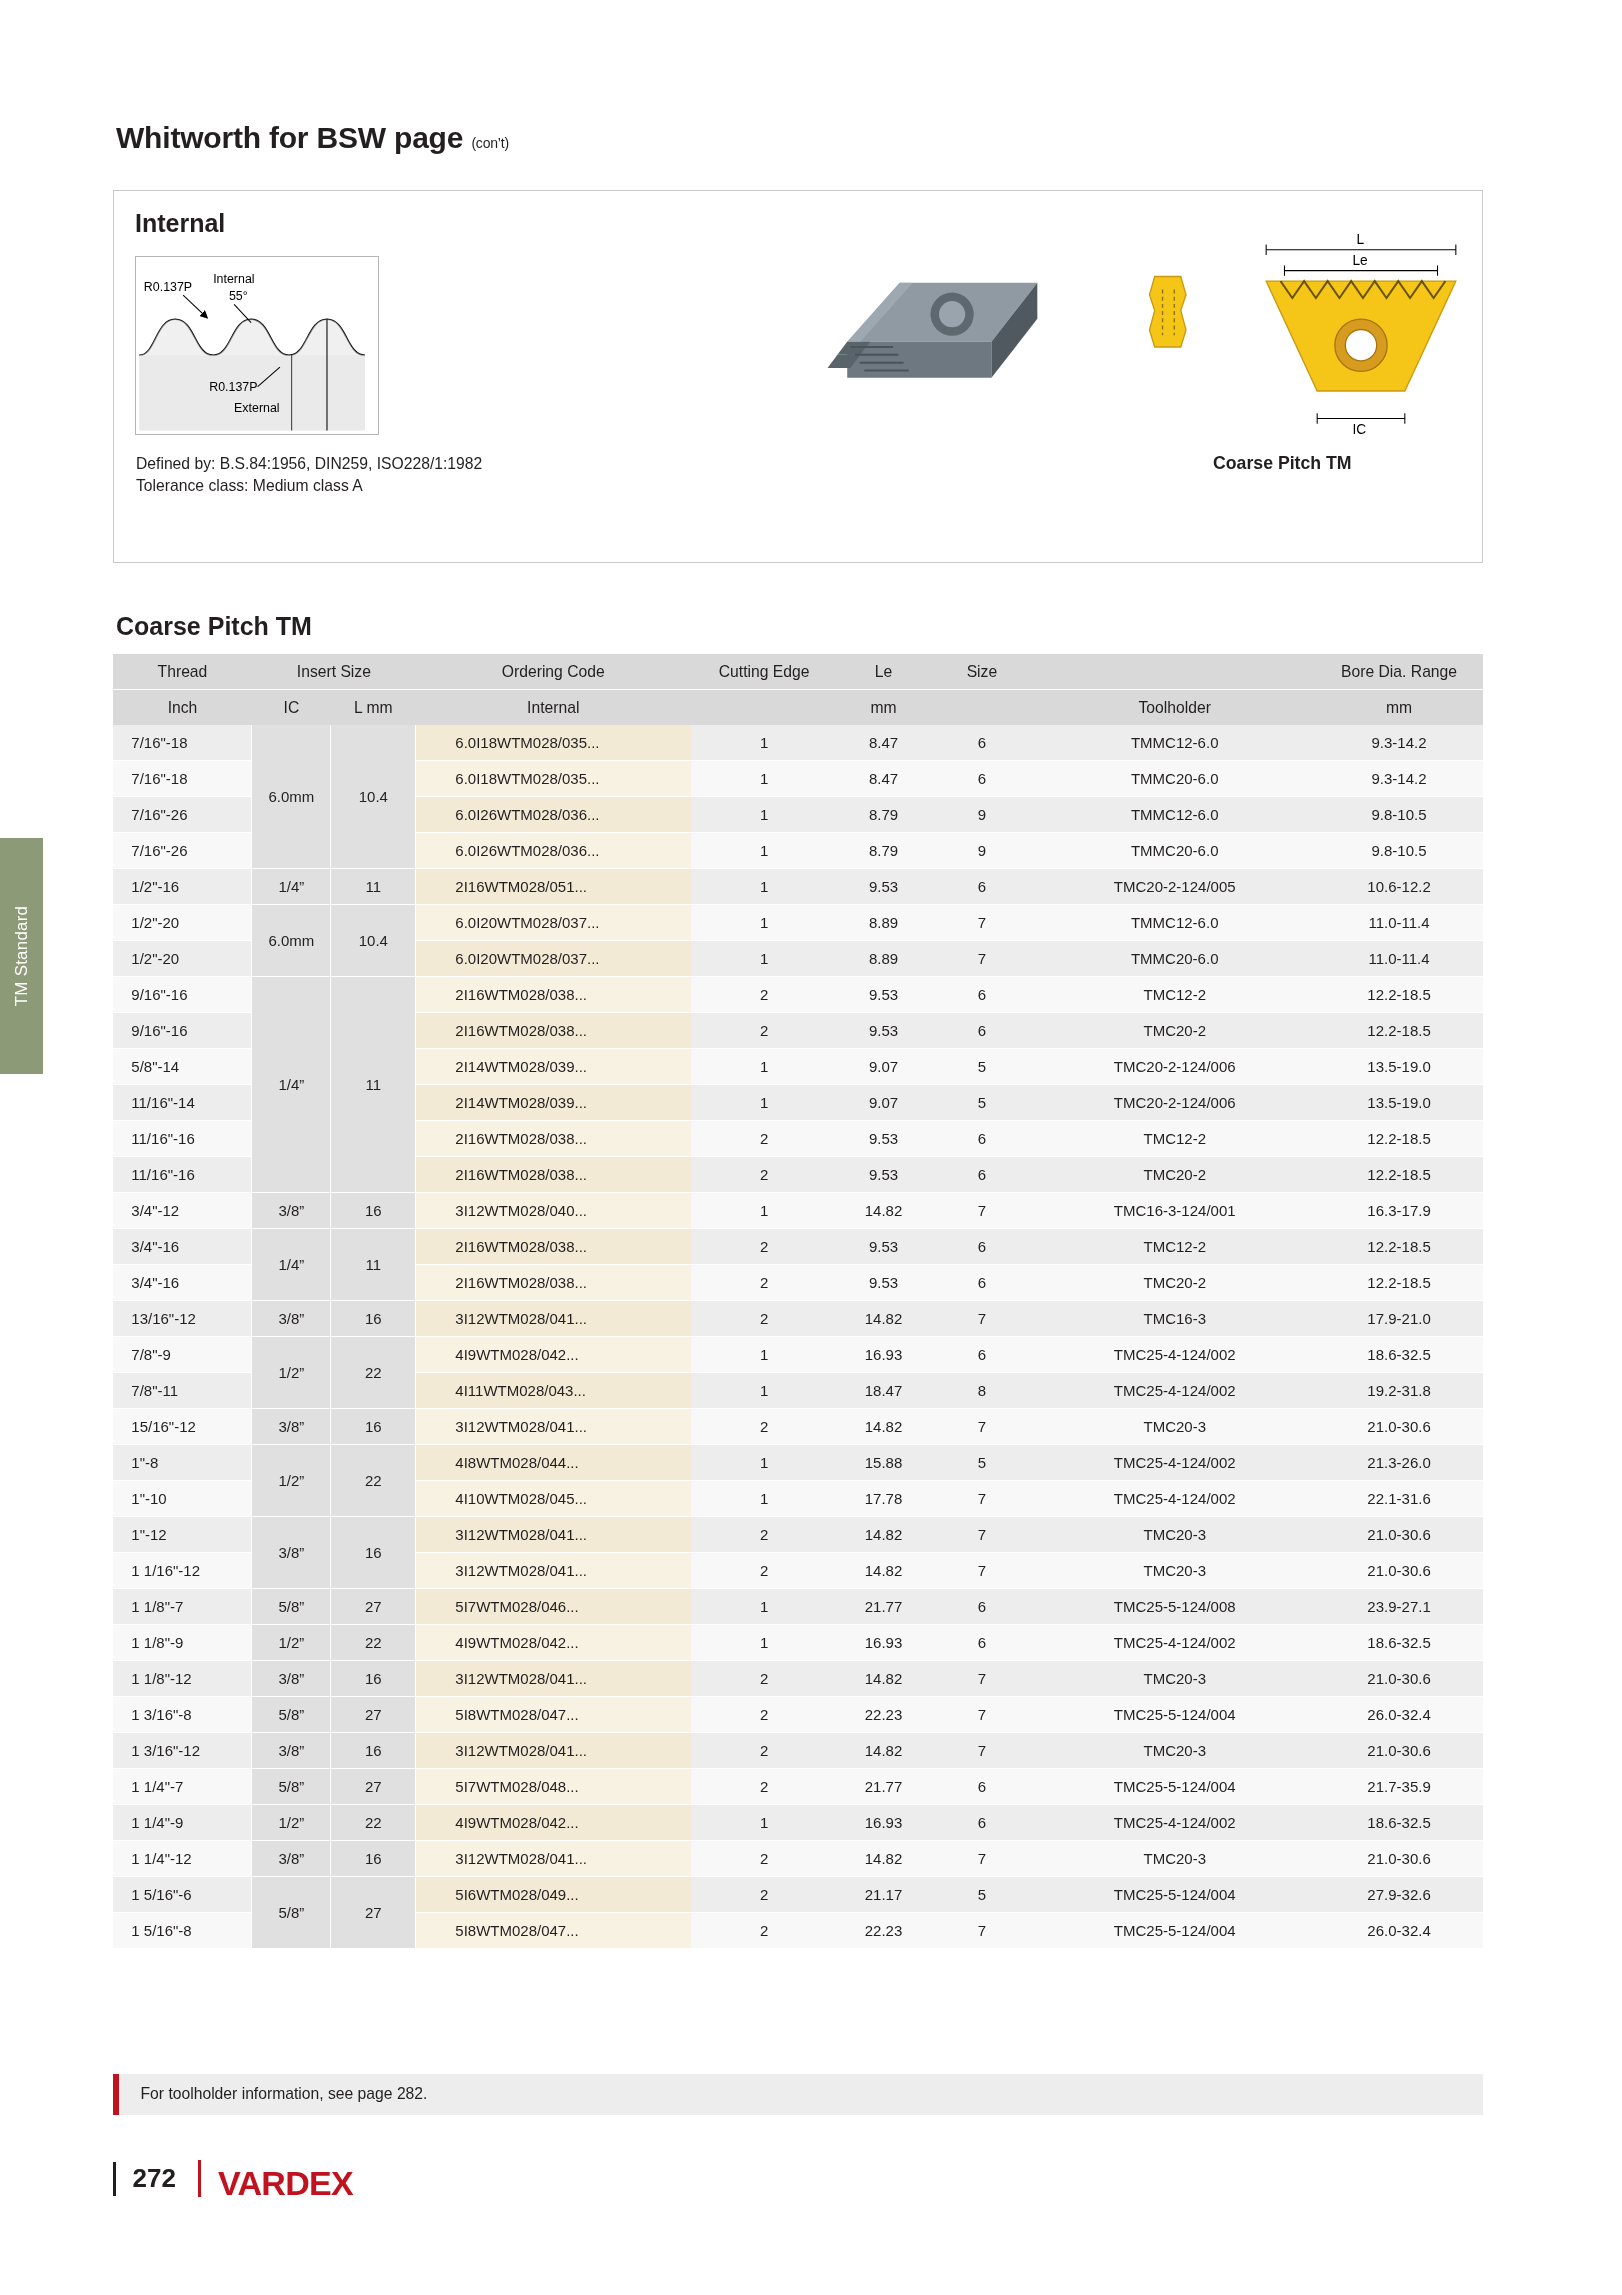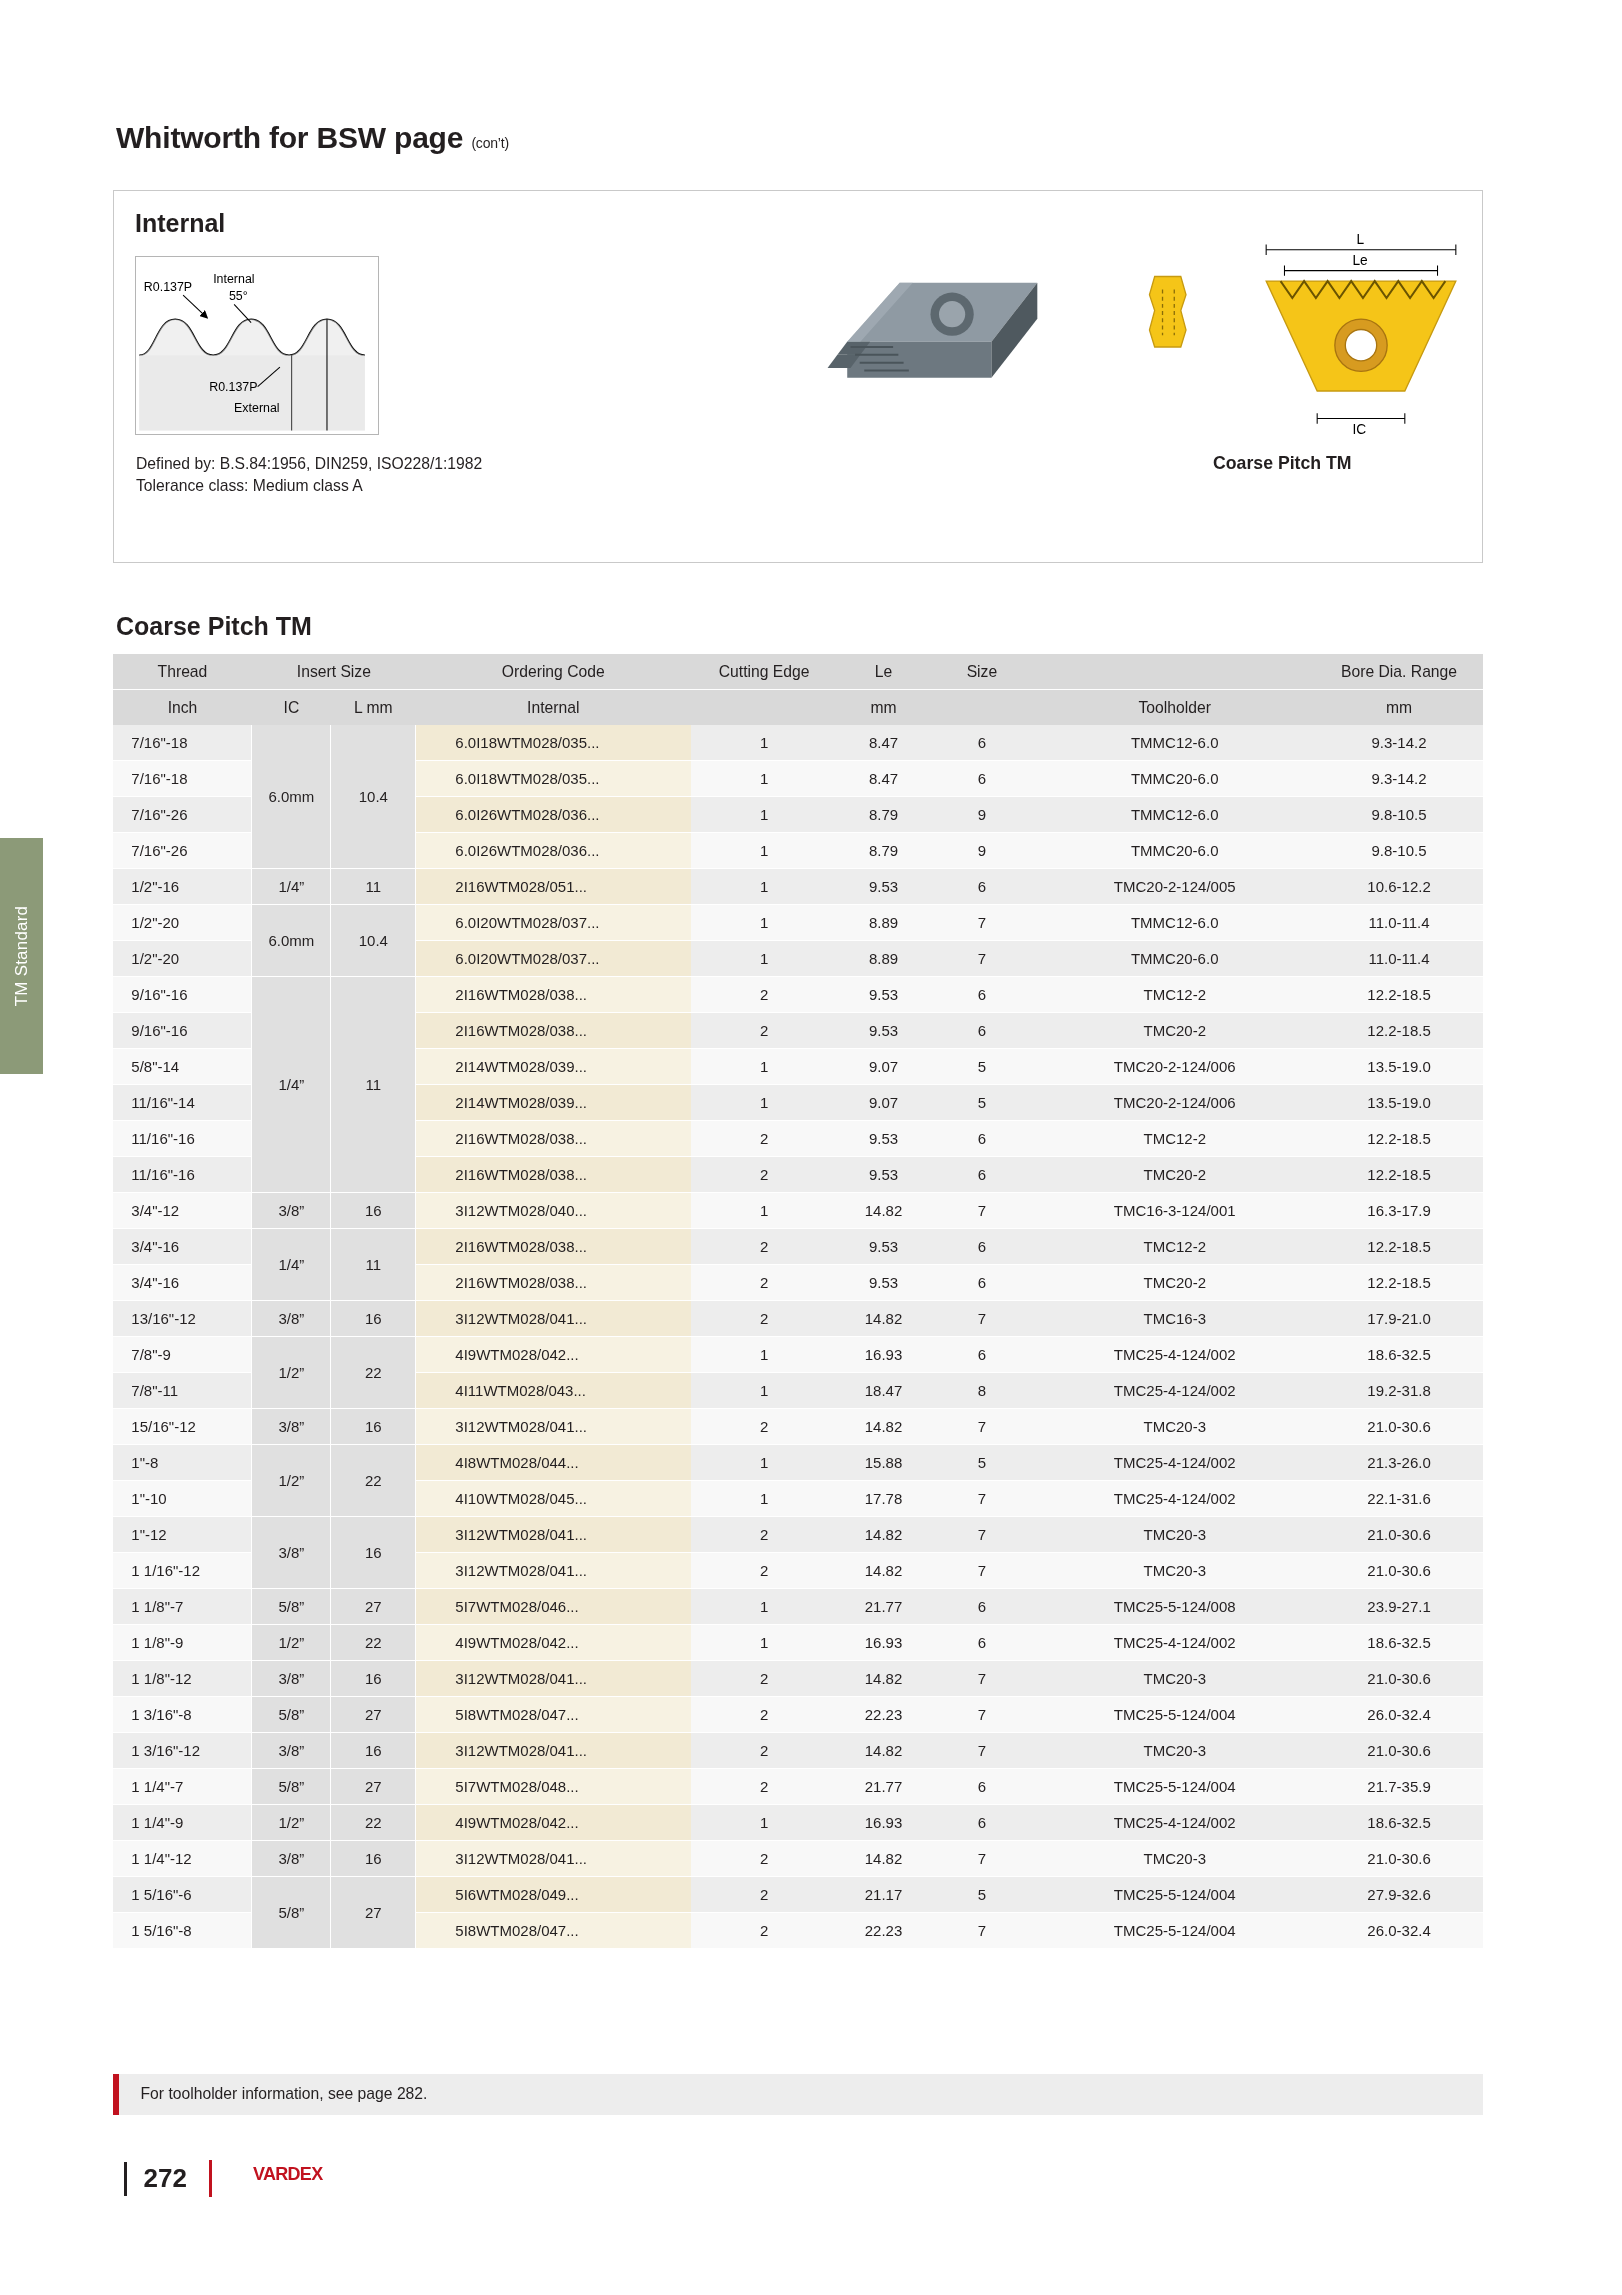--- a/index.html
+++ b/index.html
@@ -178,21 +178,21 @@
   .note-bar .txt {
     position: absolute;
     left: 27.5px;
     top: 11px;
     font-size: 15.7px;
   }
 
   
   .footer {
     position: absolute;
-    left: 124px;
+    left: 113px;
     top: 2159px;
     width: 458px;
     height: 46px;
   }
   .footer .bar {
     position: absolute;
     left: 0; top: 2.6px;
     width: 3.3px; height: 34px;
     background: #231f20;
   }
@@ -204,25 +204,24 @@
   }
   .footer .sep {
     position: absolute;
     left: 85px; top: 1.3px;
     width: 2.6px; height: 37px;
     background: #c1121f;
   }
   .footer .brand {
     position: absolute;
     left: 105px; top: 5.2px;
-    font-size: 18px;
+    font-size: 34px;
     font-weight: bold;
     color: #c1121f;
     letter-spacing: -0.7px;
-    margin-left: 24px;
   }
 </style>
 </head>
 <body>
 
 <div class="side-tab">
   <span>TM Standard</span>
 </div>
 
 <div class="page-title">

